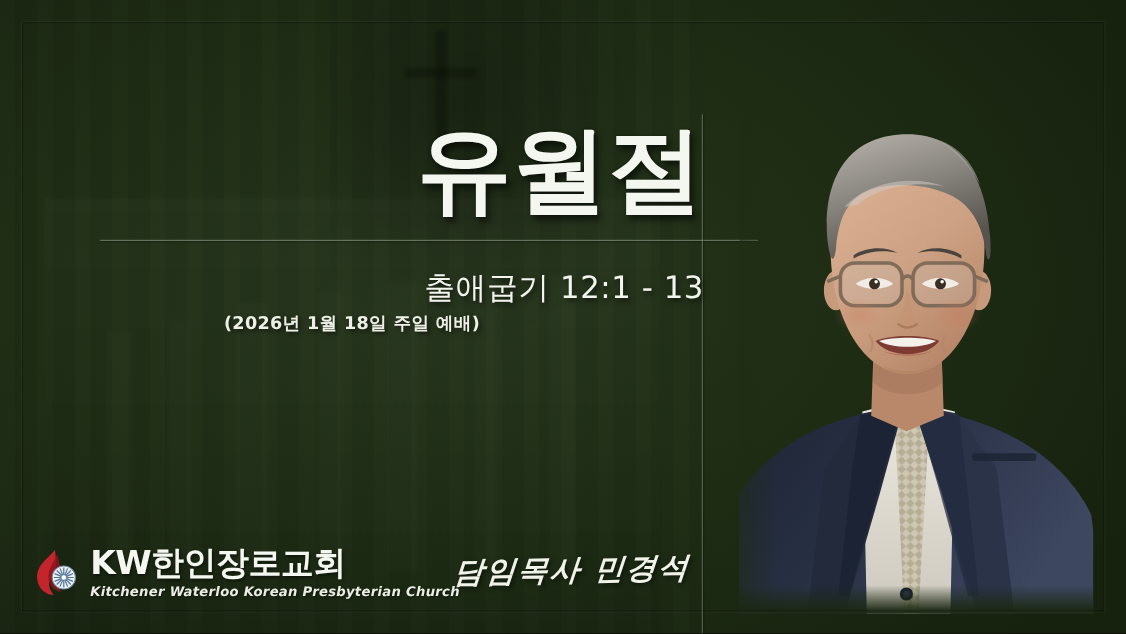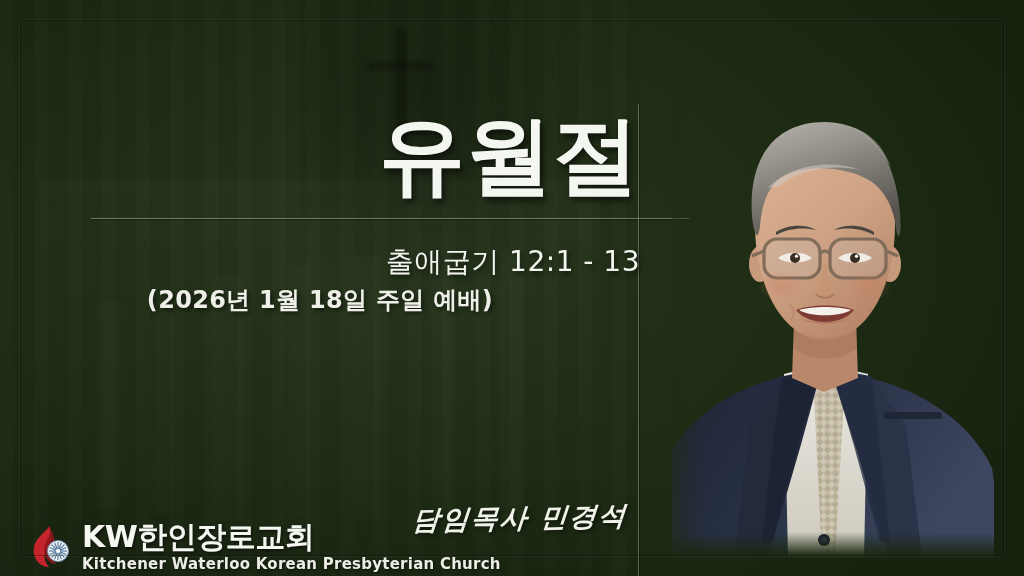--- a/index.html
+++ b/index.html
@@ -80,55 +80,56 @@
   .verse{
     position:absolute; left:0; top:243px; width:640px;
     text-align:right;
     font-size:28px; font-weight:400; letter-spacing:0.5px;
     color:#f2f4ee;
     text-shadow: 2px 3px 5px rgba(0,0,0,0.55);
   }
   .occasion{
     position:absolute; left:0; top:284px; width:640px;
     text-align:center;
-    font-size:24px; font-weight:700; letter-spacing:0.3px;
+    font-size:16px; font-weight:700; letter-spacing:0.3px;
     color:#eef0e8;
     text-shadow: 2px 2px 4px rgba(0,0,0,0.55);
   }
 
   
   .signature{
     position:absolute; left:400px; top:500px; width:240px;
     text-align:center;
     font-family:"DejaVu Serif","Liberation Serif",serif;
     font-size:27px; font-weight:700; font-style:italic;
     letter-spacing:2px;
     color:#f1f3ea;
     transform:skewX(-6deg) rotate(-1.2deg);
     text-shadow:2px 2px 4px rgba(0,0,0,0.5);
   }
 
   
   .logo{
-    position:absolute; left:30px; top:522px;
+    position:absolute; left:30px; top:498px;
     display:flex; align-items:center; gap:8px;
   }
   .logo-emblem{
     position:relative; width:44px; height:46px; flex:none;
   }
   .logo-text{ display:flex; flex-direction:column; }
   .logo-ko{
     font-size:30px; font-weight:700; color:#f5f7f1; line-height:1.02;
     letter-spacing:-0.5px;
     text-shadow:1px 2px 3px rgba(0,0,0,0.5);
   }
   .logo-en{
-    font-size:15px; font-weight:700; color:#eceee6;
+    font-size:12px; font-weight:700; color:#eceee6;
     letter-spacing:0.25px; margin-top:2px;
     text-shadow:1px 1px 2px rgba(0,0,0,0.5);
+    font-style:italic;
   }
 
   
   .portrait{
     position:absolute; left:672px; top:96px; width:322px; height:462px;
     overflow:hidden;
   }
   .p-svg{ display:block; width:322px; height:462px; }
   .portrait-fade{
     position:absolute; left:0; bottom:0; width:100%; height:26px;

